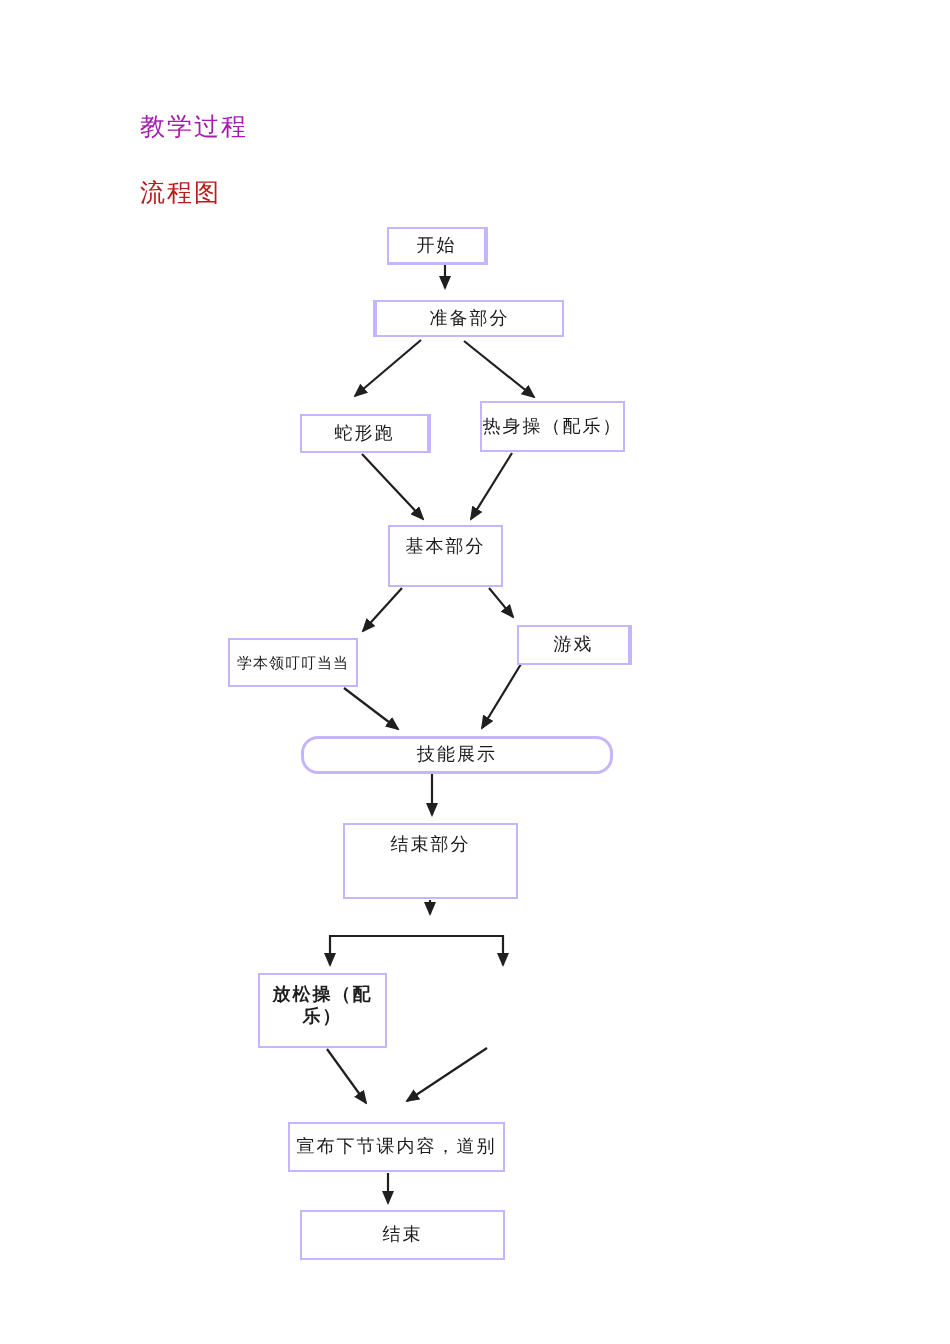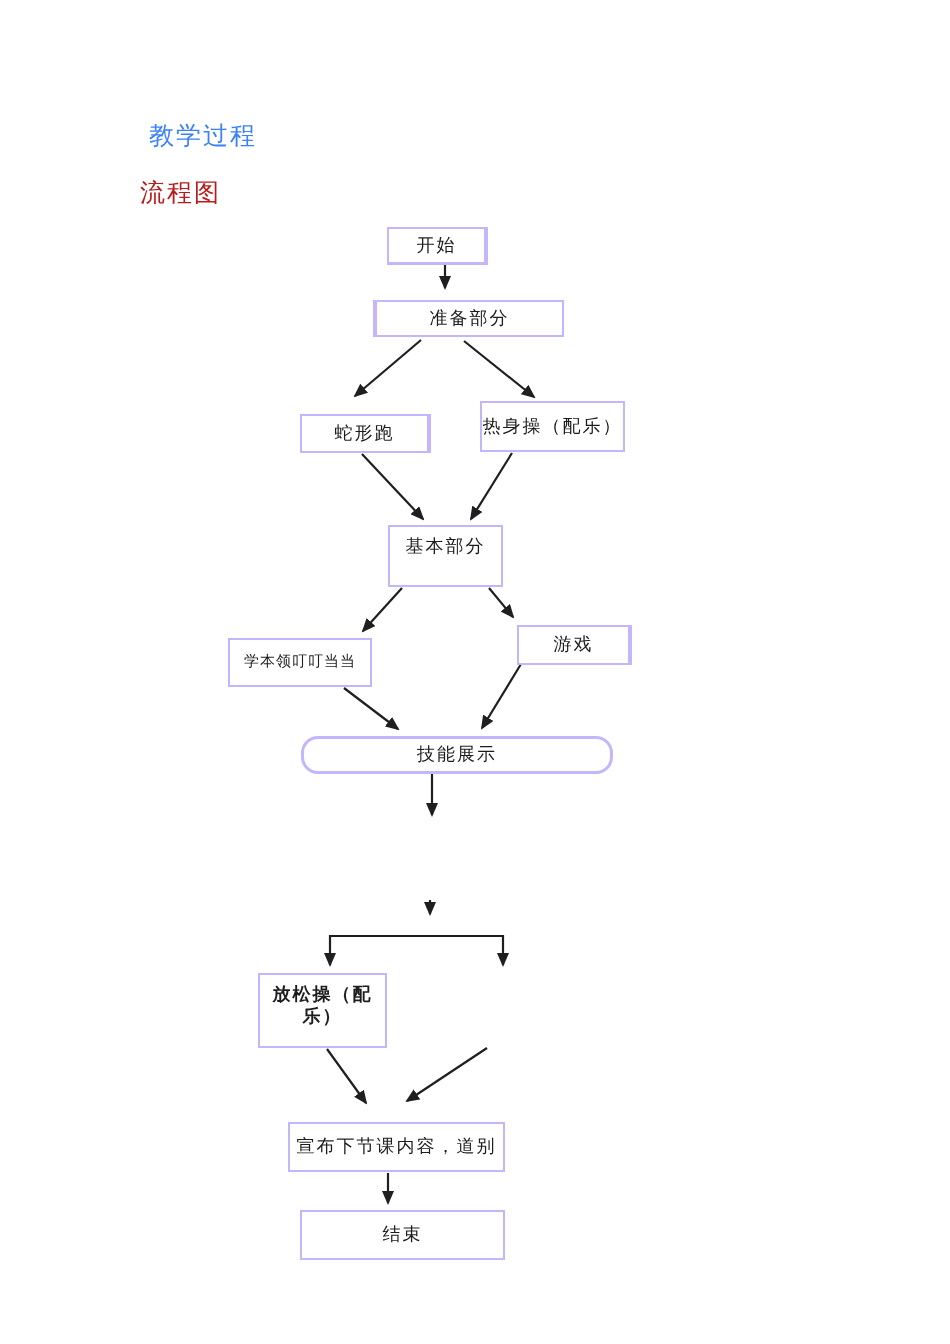--- a/index.html
+++ b/index.html
@@ -15,23 +15,23 @@
     overflow: hidden;
     font-family: "Liberation Serif", "DejaVu Serif", serif;
     color: #1a1a1a;
   }
   .doc-heading {
     position: absolute;
     left: 140px;
     top: 110px;
     font-size: 25px;
     font-weight: normal;
-    margin: 9px;
+    margin: 0;
     letter-spacing: 2px;
-    color: #3b82f6;
+    color: #a21caf;
   }
   .doc-subheading {
     position: absolute;
     left: 140px;
     top: 176px;
     font-size: 25px;
     font-weight: normal;
     margin: 0;
     letter-spacing: 2px;
     color: #b91c1c;
@@ -109,26 +109,27 @@
   <div class="node thick-right thick-bottom" style="left:387px; top:227px; width:101px; height:38px;">开始</div>
 
   <div class="node thick-left" style="left:373px; top:300px; width:191px; height:37px;">准备部分</div>
 
   <div class="node thick-right" style="left:300px; top:414px; width:131px; height:39px;">蛇形跑</div>
 
   <div class="node" style="left:480px; top:401px; width:145px; height:51px;">热身操（配乐）</div>
 
   <div class="node top-align" style="left:388px; top:525px; width:115px; height:62px;">基本部分</div>
 
-  <div class="node small-text" style="left:228px; top:638px; width:144px; height:49px;font-family:Liberation Mono, monospace;">学本领叮叮当当</div>
+  <div class="node small-text" style="left:228px; top:638px; width:130px; height:49px;">学本领叮叮当当</div>
 
   <div class="node thick-right" style="left:517px; top:625px; width:115px; height:40px;">游戏</div>
 
   <div class="node bold-box" style="left:301px; top:736px; width:312px; height:38px;border-radius:17px;">技能展示</div>
 
+  <div class="node top-align" style="left:343px; top:823px; width:175px; height:76px;">结束部分</div>
 
   <div class="node top-align" style="left:258px; top:973px; width:129px; height:75px;font-weight:bold;">放松操（配乐）</div>
 
 
   <div class="node" style="left:288px; top:1122px; width:217px; height:50px;">宣布下节课内容，道别</div>
 
   <div class="node" style="left:300px; top:1210px; width:205px; height:50px;text-align:center;">结束</div>
 
 </div>
 

